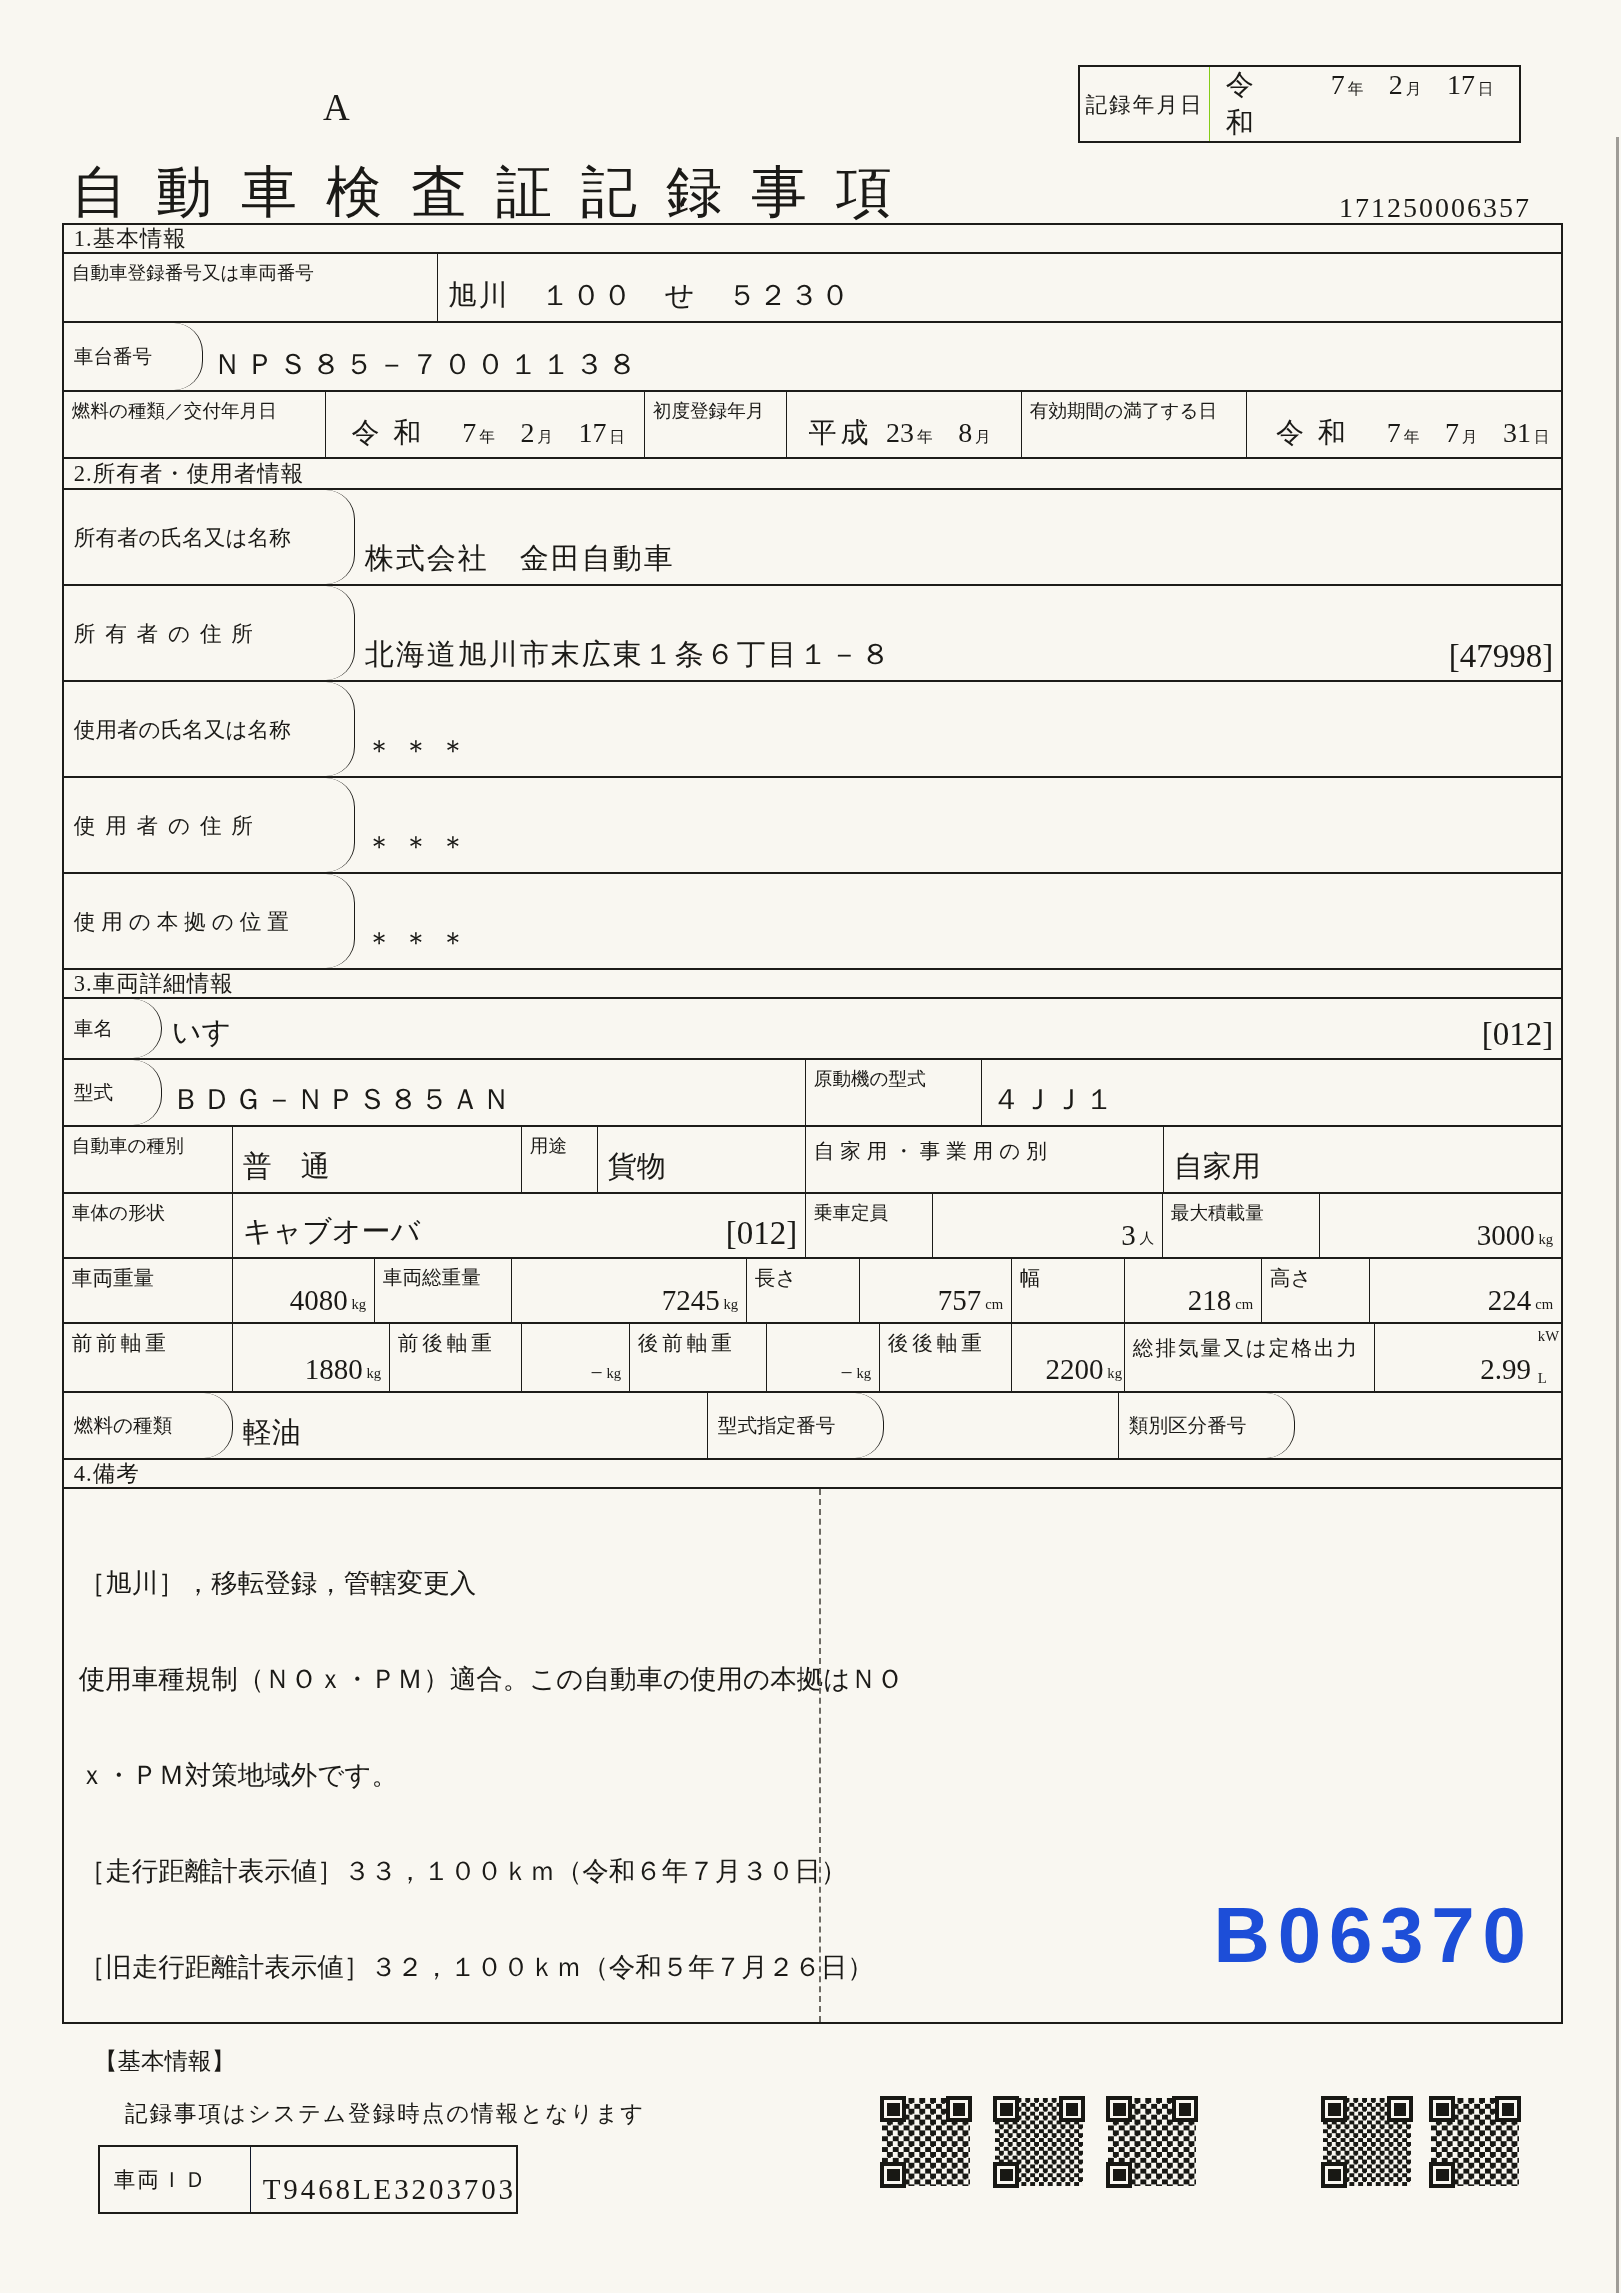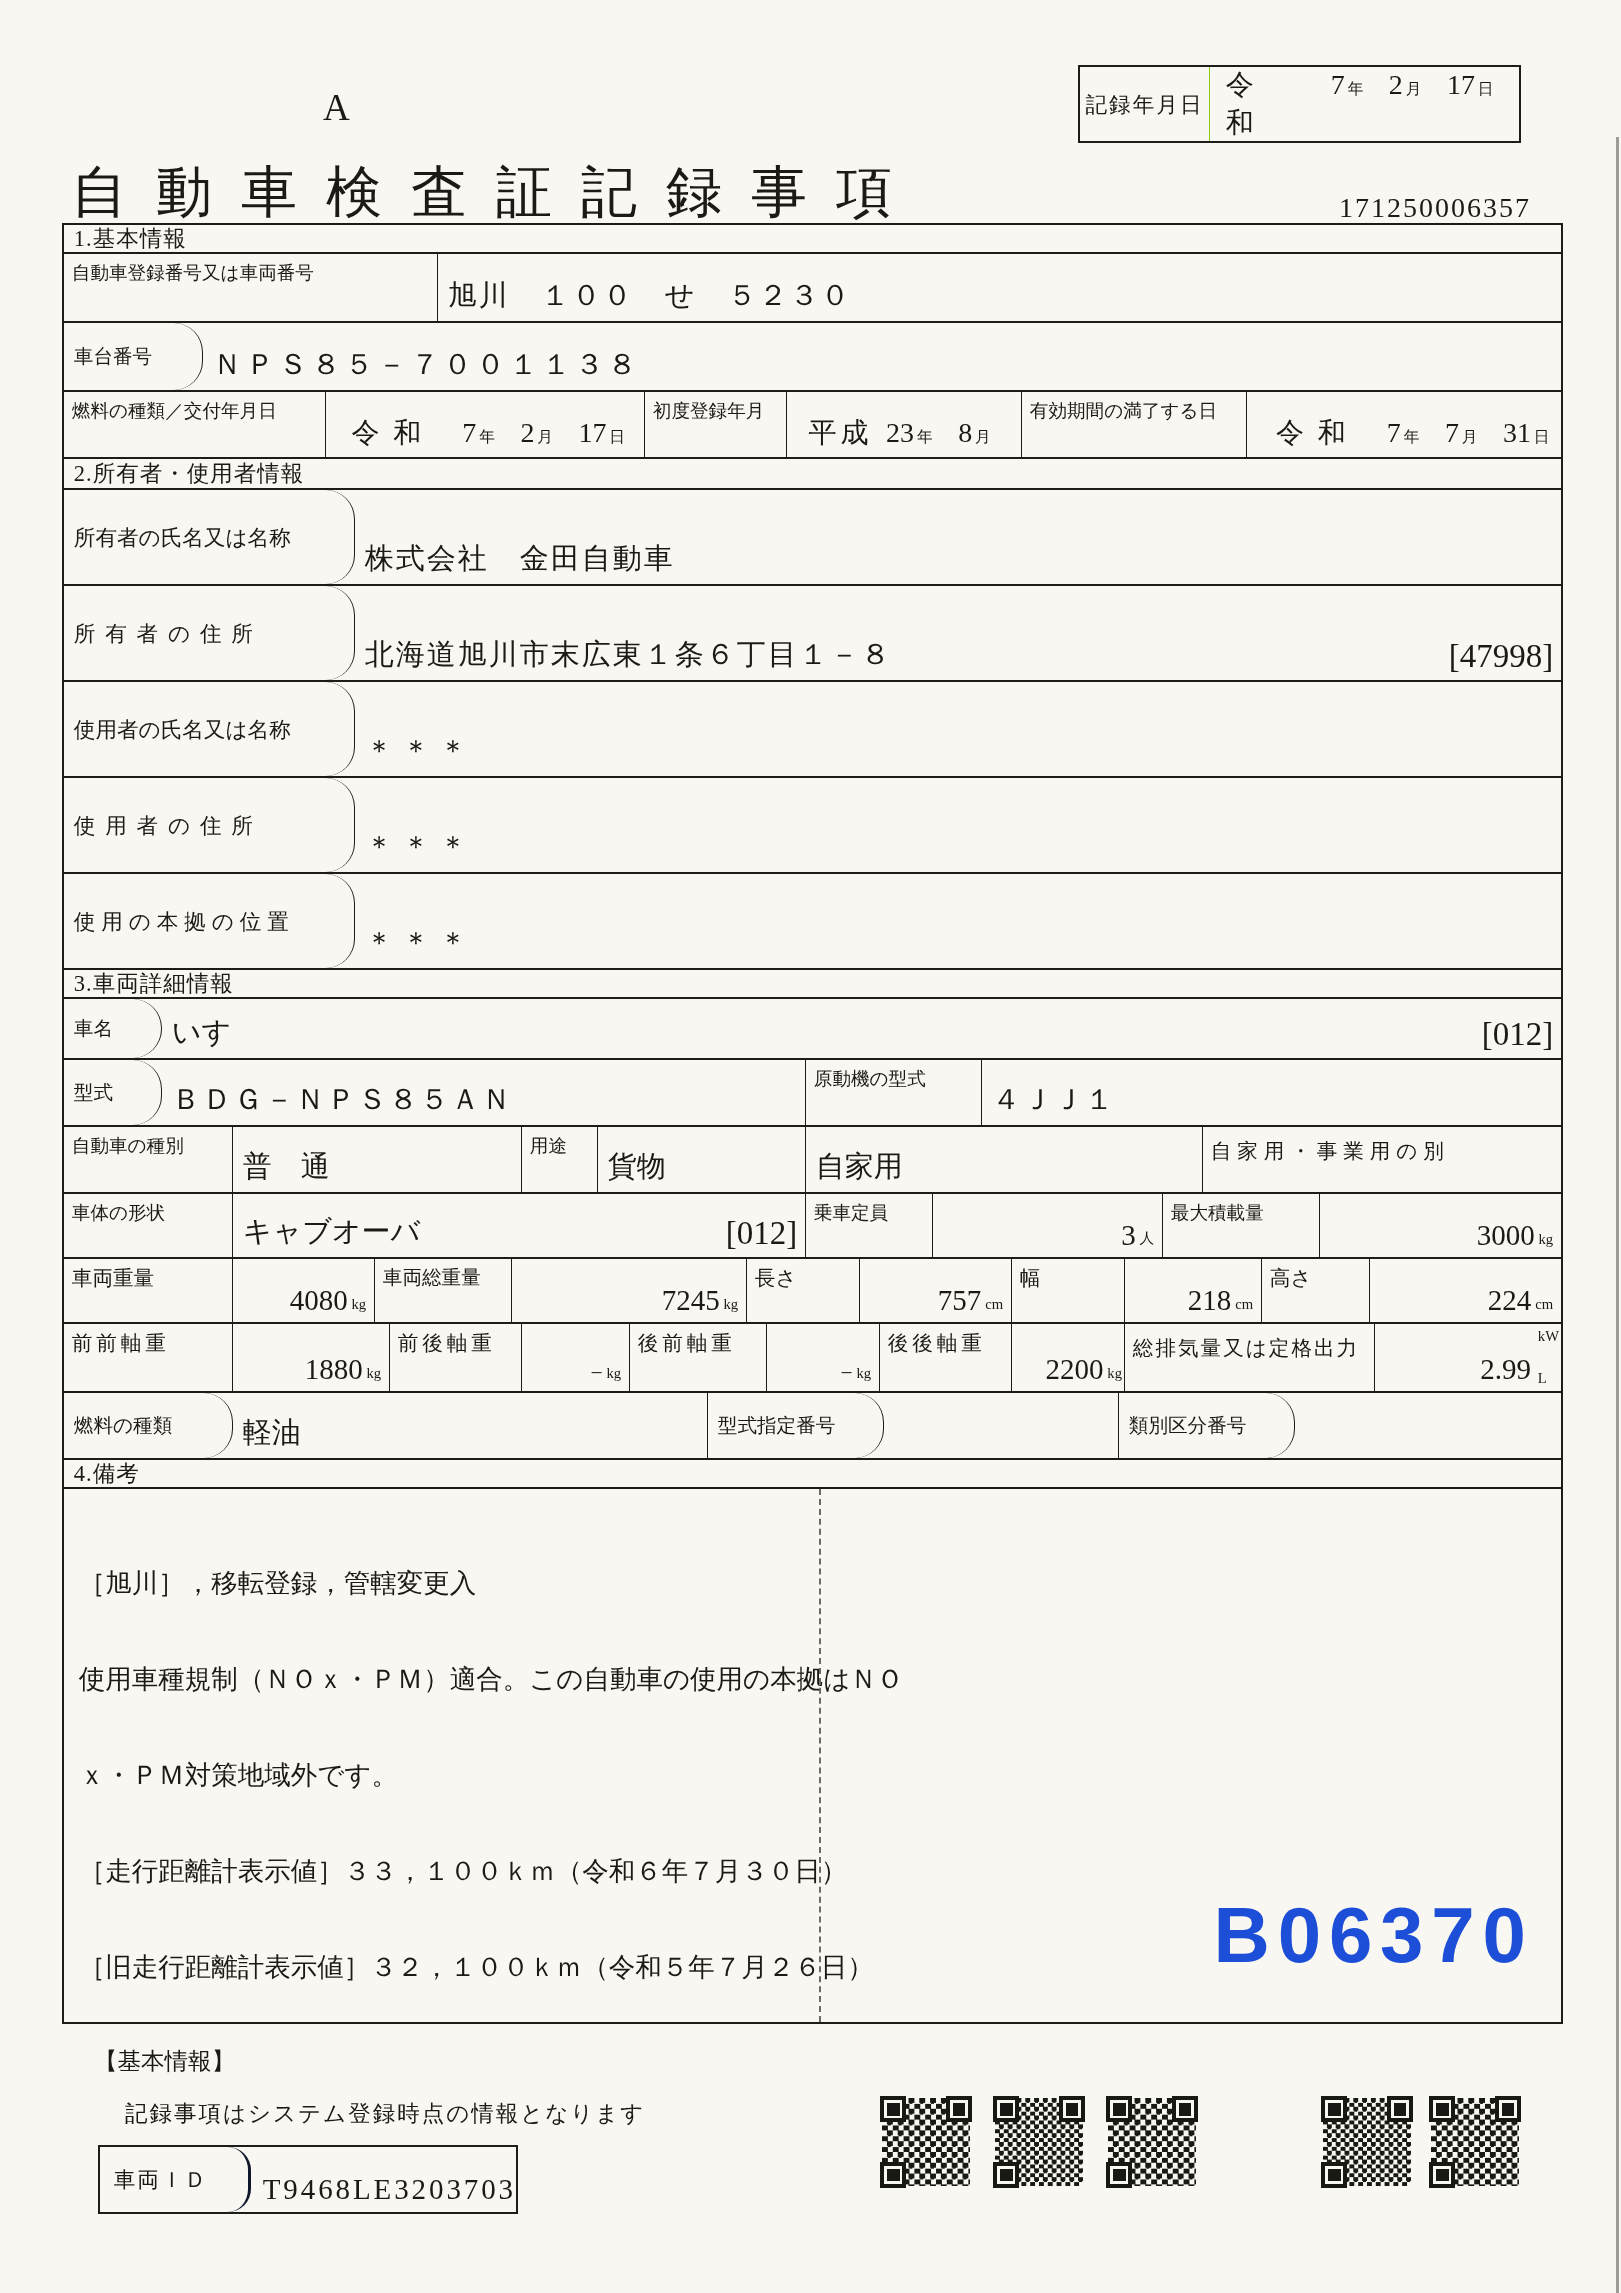--- a/index.html
+++ b/index.html
@@ -47,21 +47,21 @@
   
   .remarks-cell { width:100%; position:relative; }
   .remarks-text { position:absolute; left:14.7px; top:13.7px; font-size:26.5px; line-height:32px; white-space:pre; }
   .remarks-divider { position:absolute; left:755px; top:0; bottom:0; border-left:2px dashed #6d6a63; }
   .stamp { position:absolute; right:27.4px; bottom:41px; font-family:"Liberation Sans","DejaVu Sans",sans-serif; font-weight:bold; font-size:78px; letter-spacing:7.8px; color:#1d4ed8; }
 
   
   .notice-title { position:absolute; left:94px; top:2045px; font-size:23.5px; }
   .notice-text { position:absolute; left:125px; top:2098px; font-size:22.5px; letter-spacing:2px; }
   .vid-box { position:absolute; left:98px; top:2145px; width:420px; height:69px; border:2px solid #1d1c19; box-sizing:border-box; display:flex; }
-  .vid-label { width:137px; border-right:3px solid #0f172a; display:flex; align-items:center; padding-left:13.7px; font-size:21.6px; letter-spacing:2px;border-radius:23px; }
+  .vid-label { width:137px; border-right:1px solid #0f172a; display:flex; align-items:center; padding-left:13.7px; font-size:21.6px; letter-spacing:2px; }
   .vid-value { flex:1; display:flex; align-items:flex-end; padding:0 0 5.9px 11.8px; font-size:29px; letter-spacing:2.9px; }
 
   
   .qr { position:absolute; width:98px; height:98px; background:#f9f7f1; }
   .qr .fill { position:absolute; inset:4.9px; background-image:repeating-conic-gradient(#181814 0% 25%, rgba(0,0,0,0) 0% 50%); background-size:10.8px 10.8px; }
   .qr.alt .fill { background-size:8.8px 8.8px; }
   .qf { position:absolute; width:26.5px; height:26.5px; border:4.9px solid #181814; background:#f9f7f1; box-sizing:border-box; }
   .qf::after { content:""; position:absolute; inset:2.9px; background:#181814; }
   .qf.tl { left:2.9px; top:2.9px; } .qf.tr2 { right:2.9px; top:2.9px; } .qf.bl { left:2.9px; bottom:2.9px; }
 </style>
@@ -228,24 +228,24 @@
 
     <div class="tr" style="height:67px">
       <div class="c lab" style="width:169px">自動車の種別</div>
       <div class="c val" style="width:289px">
           <span>普　通</span>
         </div>
       <div class="c lab" style="width:76px">用途</div>
       <div class="c val" style="width:208px">
           <span>貨物</span>
         </div>
+      <div class="c lab ls6" style="width:358px;font-size:20.6px;padding-top:11.8px">自家用・事業用の別</div>
       <div class="c val" style="flex:1">
           <span>自家用</span>
         </div>
-      <div class="c lab ls6" style="width:358px;font-size:20.6px;padding-top:11.8px">自家用・事業用の別</div>
     </div>
 
     <div class="tr" style="height:65px">
       <div class="c lab" style="width:169px">車体の形状</div>
       <div class="c val spread" style="width:573px">
           <span>キャブオーバ</span>
           <span class="code">[012]</span>
         </div>
       <div class="c lab" style="width:127px">乗車定員</div>
       <div class="c val val-r" style="width:230px">

